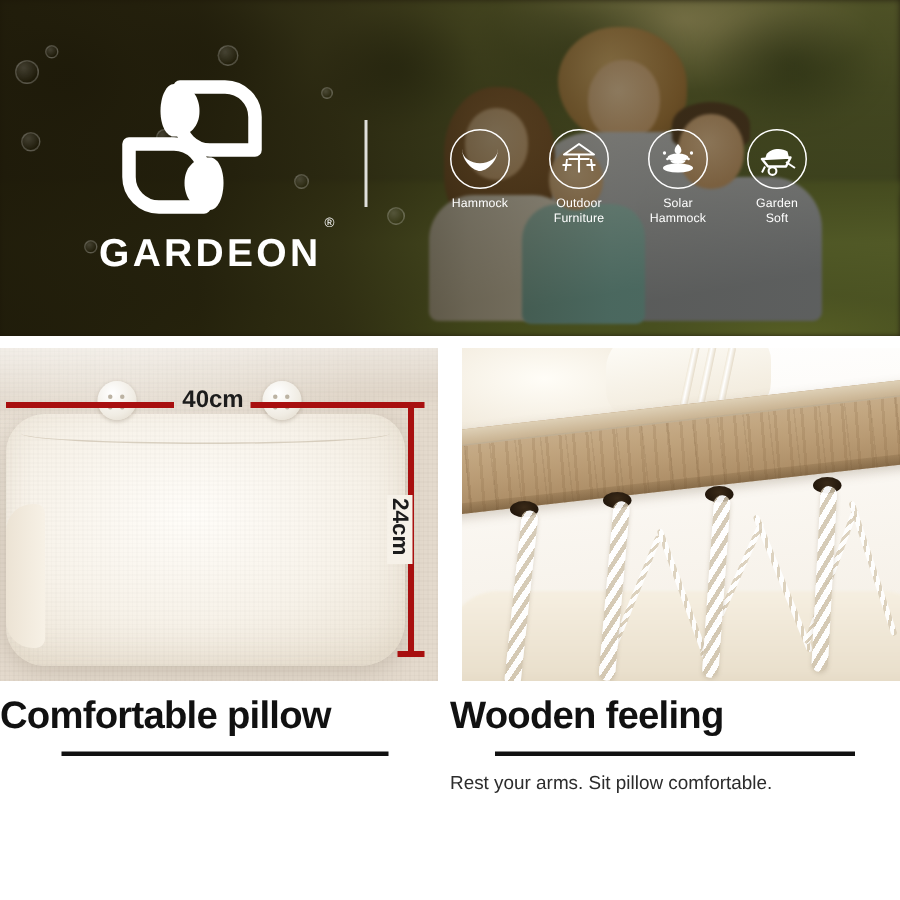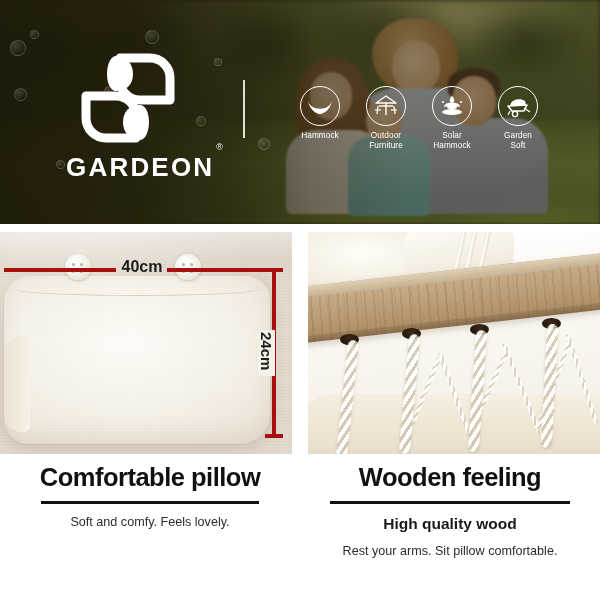--- a/index.html
+++ b/index.html
@@ -279,21 +279,21 @@
   }
   .rp-lowercloth {
     position:absolute; left:-10px; bottom:-16px; width:330px; height:76px;
     border-radius:34px 40px 0 0;
     background:linear-gradient(180deg,#f6efe1,#eae0cd 70%,#ded2bb);
     filter:blur(.6px);
   }
 
   
   .captions { position:absolute; left:0; top:462px; width:600px; height:138px; }
-  .caption { position:absolute; top:0; width:300px; text-align:center; }
+  .caption { position:absolute; top:0; width:300px; }
   .caption-left  { left:0; }
   .caption-right { left:300px; }
   .cap-title {
     font-size:25.5px; font-weight:700; color:#111; letter-spacing:-.5px;
     font-family:"Liberation Sans", sans-serif; line-height:30px;
   }
   .cap-rule {
     width:218px; height:3px; background:#111; margin:9px auto 0;
   }
   .caption-right .cap-rule { width:240px; }
@@ -489,25 +489,23 @@
       <div class="dim-v-cap-b" style="top:202px;"></div>
       <div class="dim-label-v" style="top:98px;">24cm</div>
     </div>
   </div>
 
   <div class="captions">
 
     <div class="caption caption-left">
       <div class="cap-title">Comfortable pillow</div>
       <div class="cap-rule"></div>
-      <div class="cap-body">Soft and comfy. Feels lovely.</div>
     </div>
 
     <div class="caption caption-right">
       <div class="cap-title">Wooden feeling</div>
       <div class="cap-rule"></div>
-      <div class="cap-sub">High quality wood</div>
       <div class="cap-body">Rest your arms. Sit pillow comfortable.</div>
     </div>
 
   </div>
 
 </div>
 
 </body></html>

